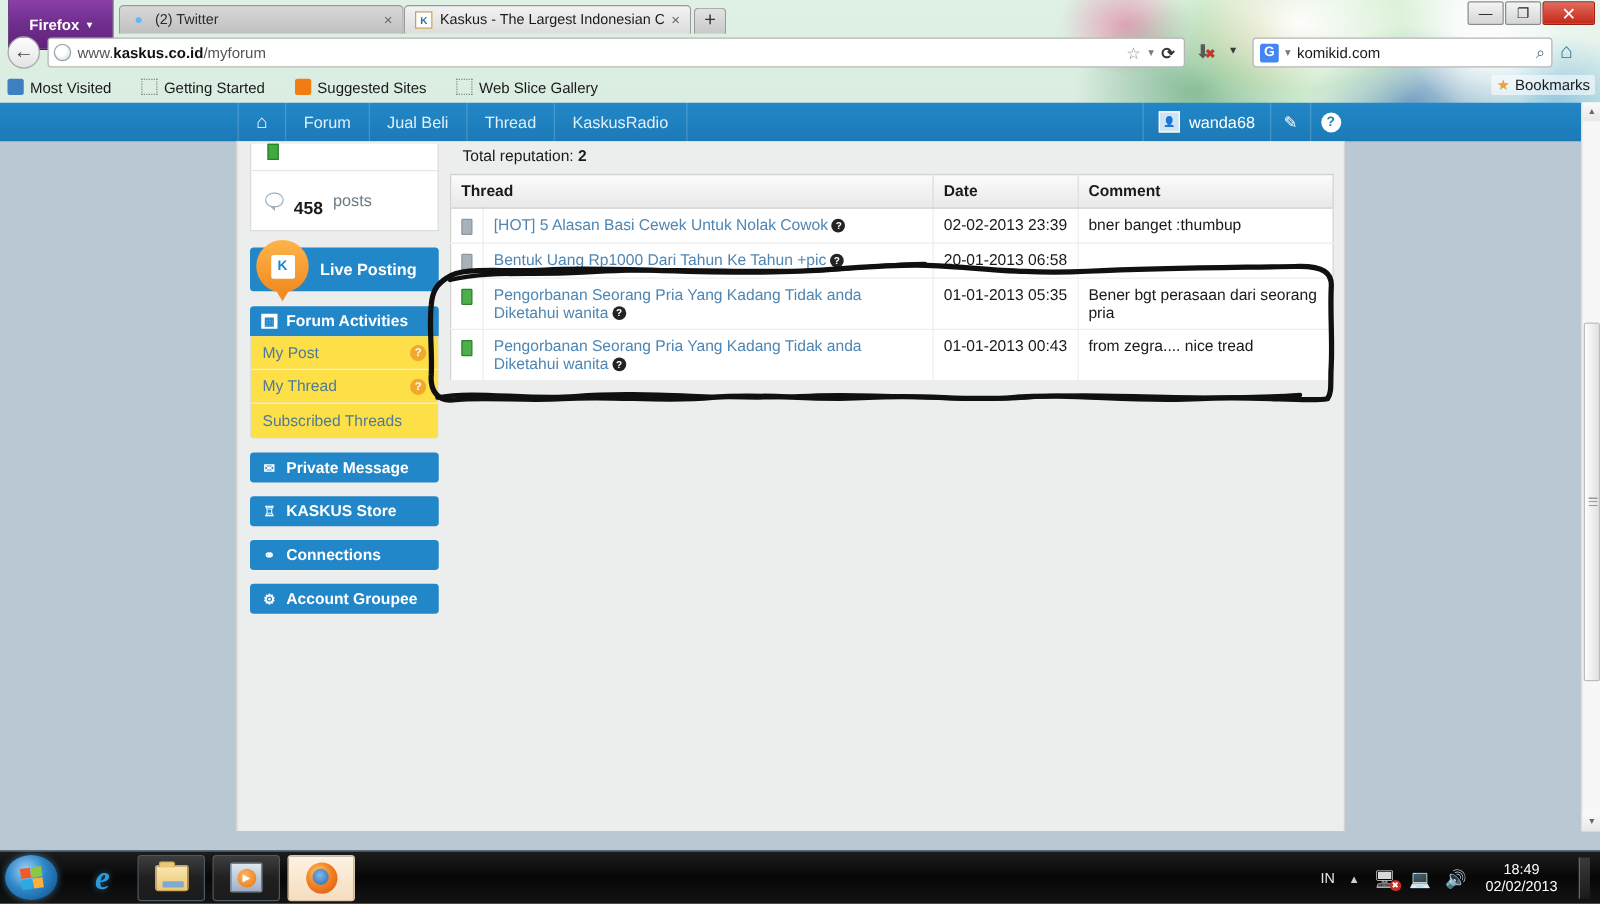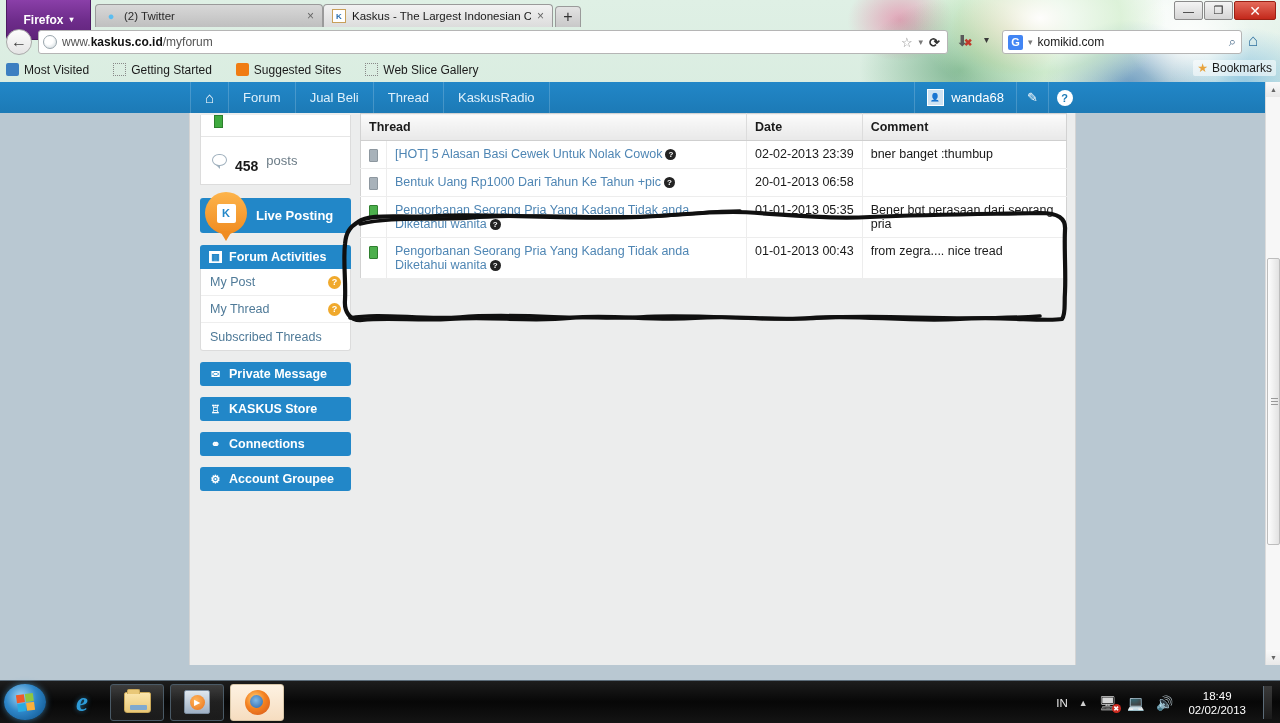--- a/index.html
+++ b/index.html
@@ -161,21 +161,21 @@
                   border-left:6px solid transparent; border-right:6px solid transparent; border-top:10px solid #f08c21; }
   .lp-pin .kglyph { width:19px; height:19px; background:#fff; color:#2287c8; font-size:11px; font-weight:bold;
                     display:flex; align-items:center; justify-content:center; border-radius:2px; }
 
   .sb-section { margin-top:12px; }
   .sb-head { height:24px; background:#2287c8; border-radius:3px 3px 0 0; color:#fff;
              font-size:12.5px; font-weight:bold; display:flex; align-items:center; gap:7px; padding-left:9px; }
   .sb-head.standalone { border-radius:3px; margin-top:11px; }
   .sb-ico { width:13px; height:12px; display:flex; align-items:center; justify-content:center; font-size:11px; color:#fff; flex:none; }
   .sb-ico.box { background:#fff; color:#2287c8; font-size:9px; }
-  .sb-list { background:#ffffff; border:1px solid #dcdcdc; border-top:none; border-radius:0 0 3px 3px; }
+  .sb-list { background:#fde047; border:1px solid #dcdcdc; border-top:none; border-radius:0 0 3px 3px; }
   .sb-item { height:27px; display:flex; align-items:center; padding:0 9px;
              font-size:12.5px; color:#4f7a98; border-bottom:1px solid #eee; }
   .sb-item:last-child { border-bottom:none; }
   .sb-badge { margin-left:auto; width:13px; height:13px; border-radius:50%; background:#f0a92c;
               color:#fff; font-size:9px; font-weight:bold; display:flex; align-items:center; justify-content:center; }
 
   
   #main { position:absolute; left:170px; top:0px; width:707px; }
   .rep-line { font-size:12.5px; color:#1a1a1a; padding:5px 0 7px 10px; }
   .rep-line b { font-weight:bold; }
@@ -425,20 +425,24 @@
         <span class="sb-ico">⚭</span>
         <span>Connections</span>
       </div>
       <div class="sb-head standalone">
         <span class="sb-ico">⚙</span>
         <span>Account Groupee</span>
       </div>
     </div>
 
     <div id="main">
+      <div class="rep-line">
+        <span>Total reputation:</span>
+        <b>2</b>
+      </div>
 
       <table class="rep">
         <thead>
           <tr>
             <th colspan="2">Thread</th>
             <th>Date</th>
             <th style="border-right:none">Comment</th>
           </tr>
         </thead>
         <tbody>

